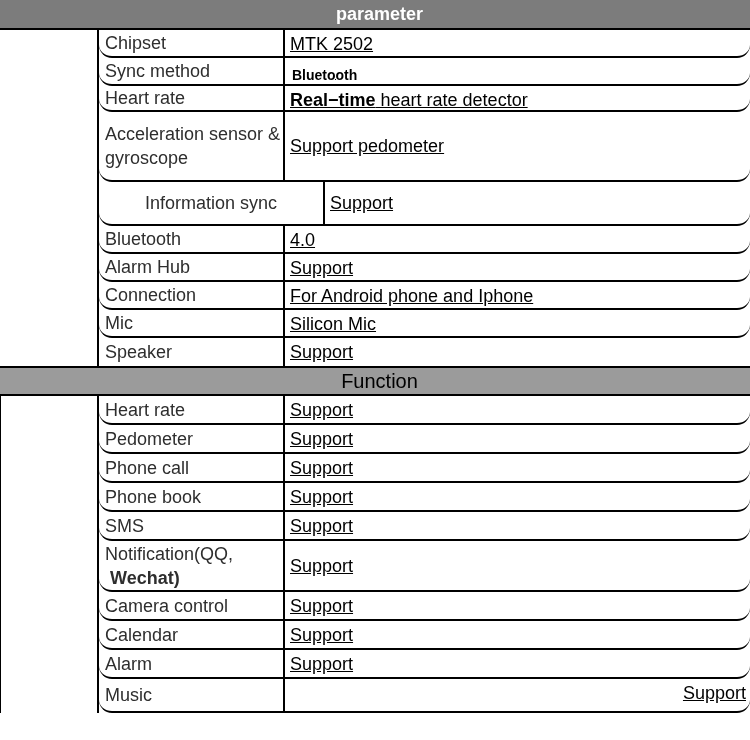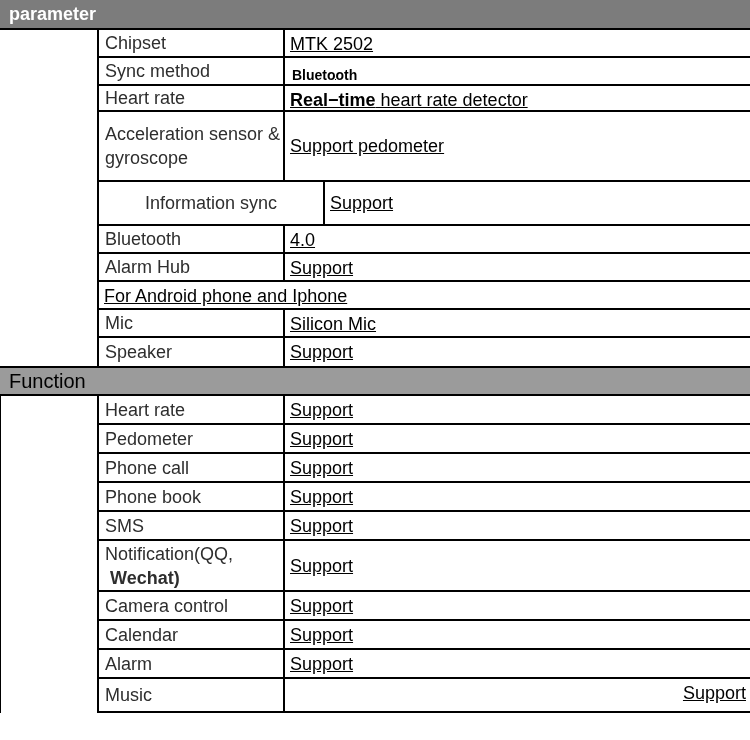--- a/index.html
+++ b/index.html
@@ -15,20 +15,21 @@
     position: relative;
   }
   * { box-sizing: border-box; }
 
   
   .bar {
     width: 750px;
     padding-left: 9px;
     display: flex;
     align-items: center;
+    justify-content: center;
   }
   .bar-parameter {
     height: 28px;
     background: var(--c-bar1, #7c7c7c);
     color: var(--c-bar1-text, #ffffff);
     font-size: 18px;
     font-weight: bold;
   }
   .bar-function {
     height: 26px;
@@ -55,20 +56,21 @@
 
   .rows {
     flex: 1;
     border-left: 2px solid var(--c-border, #000);
   }
 
   .row {
     display: flex;
     height: 28px;
     border-bottom: 2px solid var(--c-border, #000);
+    border-radius: 13px;
   }
   .sec-parameter .row:last-child { border-bottom: none; }
   .sec-function .row { height: 29px; }
 
   
   .sec-parameter .row:nth-child(3)  { height: 26px; }
   .sec-parameter .row:nth-child(4)  { height: 70px; }
   .sec-parameter .row:nth-child(5)  { height: 44px; padding-left: 40px; }
   .sec-function  .row:nth-child(6)  { height: 51px; }
   .sec-function  .row:nth-child(10) { height: 34px; text-align: right; }
@@ -164,20 +166,23 @@
           </div>
           <div class="cell value"><span><span>4.0</span></span></div>
         </div>
         <div class="row">
           <div class="cell label">
             <span class="label-text"><span>Alarm Hub</span></span>
           </div>
           <div class="cell value"><span><span>Support</span></span></div>
         </div>
         <div class="row">
+          <div class="cell label">
+            <span class="label-text"><span>Connection</span></span>
+          </div>
           <div class="cell value"><span><span>For Android phone and Iphone</span></span></div>
         </div>
         <div class="row">
           <div class="cell label">
             <span class="label-text"><span>Mic</span></span>
           </div>
           <div class="cell value"><span><span>Silicon Mic</span></span></div>
         </div>
         <div class="row">
           <div class="cell label">

